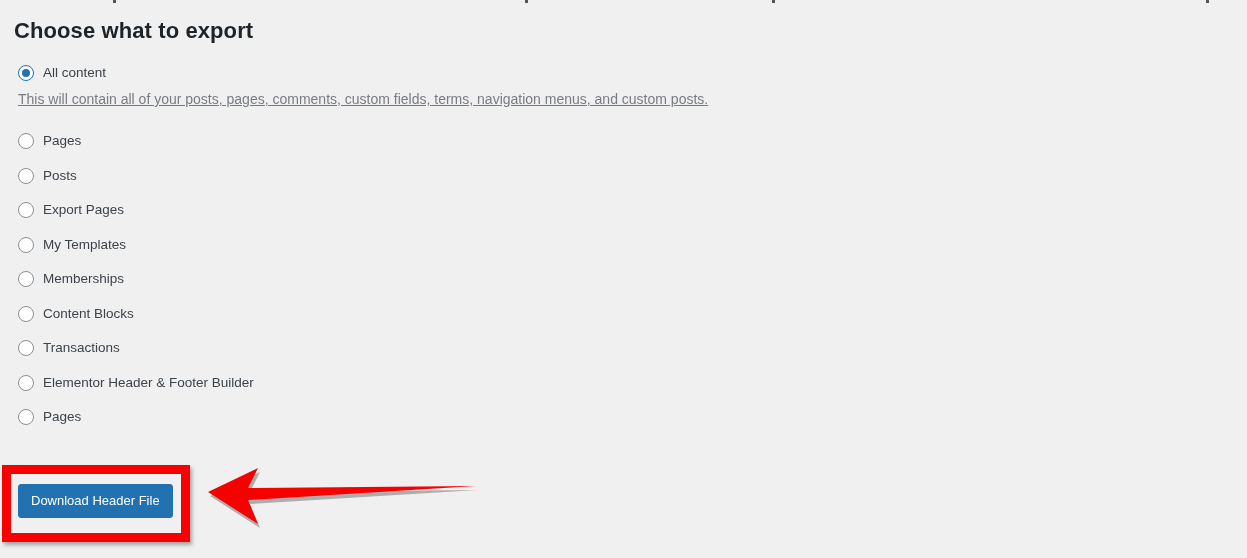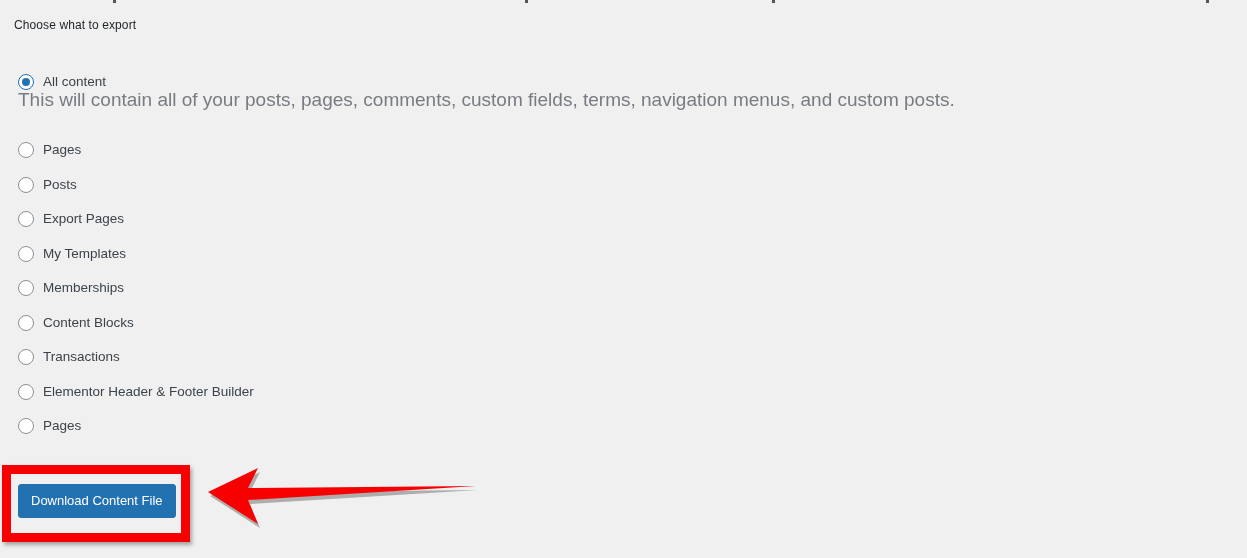--- a/index.html
+++ b/index.html
@@ -38,40 +38,40 @@
     left: 0;
     top: 0;
     width: 1247px;
     height: 558px;
   }
 
   .page-title {
     position: absolute;
     left: 14px;
     top: 18px;
-    font-size: 12px;
-    font-weight: 400;
+    font-size: 22px;
+    font-weight: 700;
     color: #1d2327;
     letter-spacing: 0.1px;
     white-space: nowrap;
   }
 
   .options-list {
     position: absolute;
     left: 0;
     top: 55px;
     width: 900px;
   }
 
   .option-row {
     position: relative;
     height: 34.5px;
     padding-left: 18px;
     display: flex;
-    align-items: flex-end;
+    align-items: center;
   }
 
   .radio {
     width: 16px;
     height: 16px;
     min-width: 16px;
     border-radius: 50%;
     border: 1px solid #8c8f94;
     background: #fff;
     box-sizing: border-box;
@@ -97,24 +97,25 @@
     font-size: 13.5px;
     color: #3c434a;
     line-height: 17px;
     white-space: nowrap;
   }
 
   .option-desc {
     position: absolute;
     left: 18px;
     top: 91px;
-    font-size: 19px;
+    font-size: 14px;
     color: #787c82;
     line-height: 17px;
     white-space: nowrap;
+    text-decoration: underline;
   }
 
   
   .submit-wrap {
     position: absolute;
     left: 18px;
     top: 484px;
   }
   .download-button {
     display: inline-block;
@@ -220,21 +221,21 @@
     <div class="option-row">
       <span class="radio"></span>
       <span class="option-label">Pages</span>
     </div>
 
   </div>
 
   <div class="option-desc">This will contain all of your posts, pages, comments, custom fields, terms, navigation menus, and custom posts.</div>
 
   <div class="submit-wrap">
-    <button class="download-button" type="button">Download Content File</button>
+    <button class="download-button" type="button">Download Header File</button>
   </div>
 
   <div class="annot-box"></div>
 
   <svg class="annot-arrow" viewBox="0 0 300 80">
     <g transform="translate(2,4)">
       <path d="M 8 30 L 58 6 L 48 26 L 276 24 L 48 38 L 58 62 Z" fill="rgba(0,0,0,0.28)"></path>
     </g>
     <path d="M 8 30 L 58 6 L 48 26 L 276 24 L 48 38 L 58 62 Z" fill="#f80000"></path>
   </svg>

